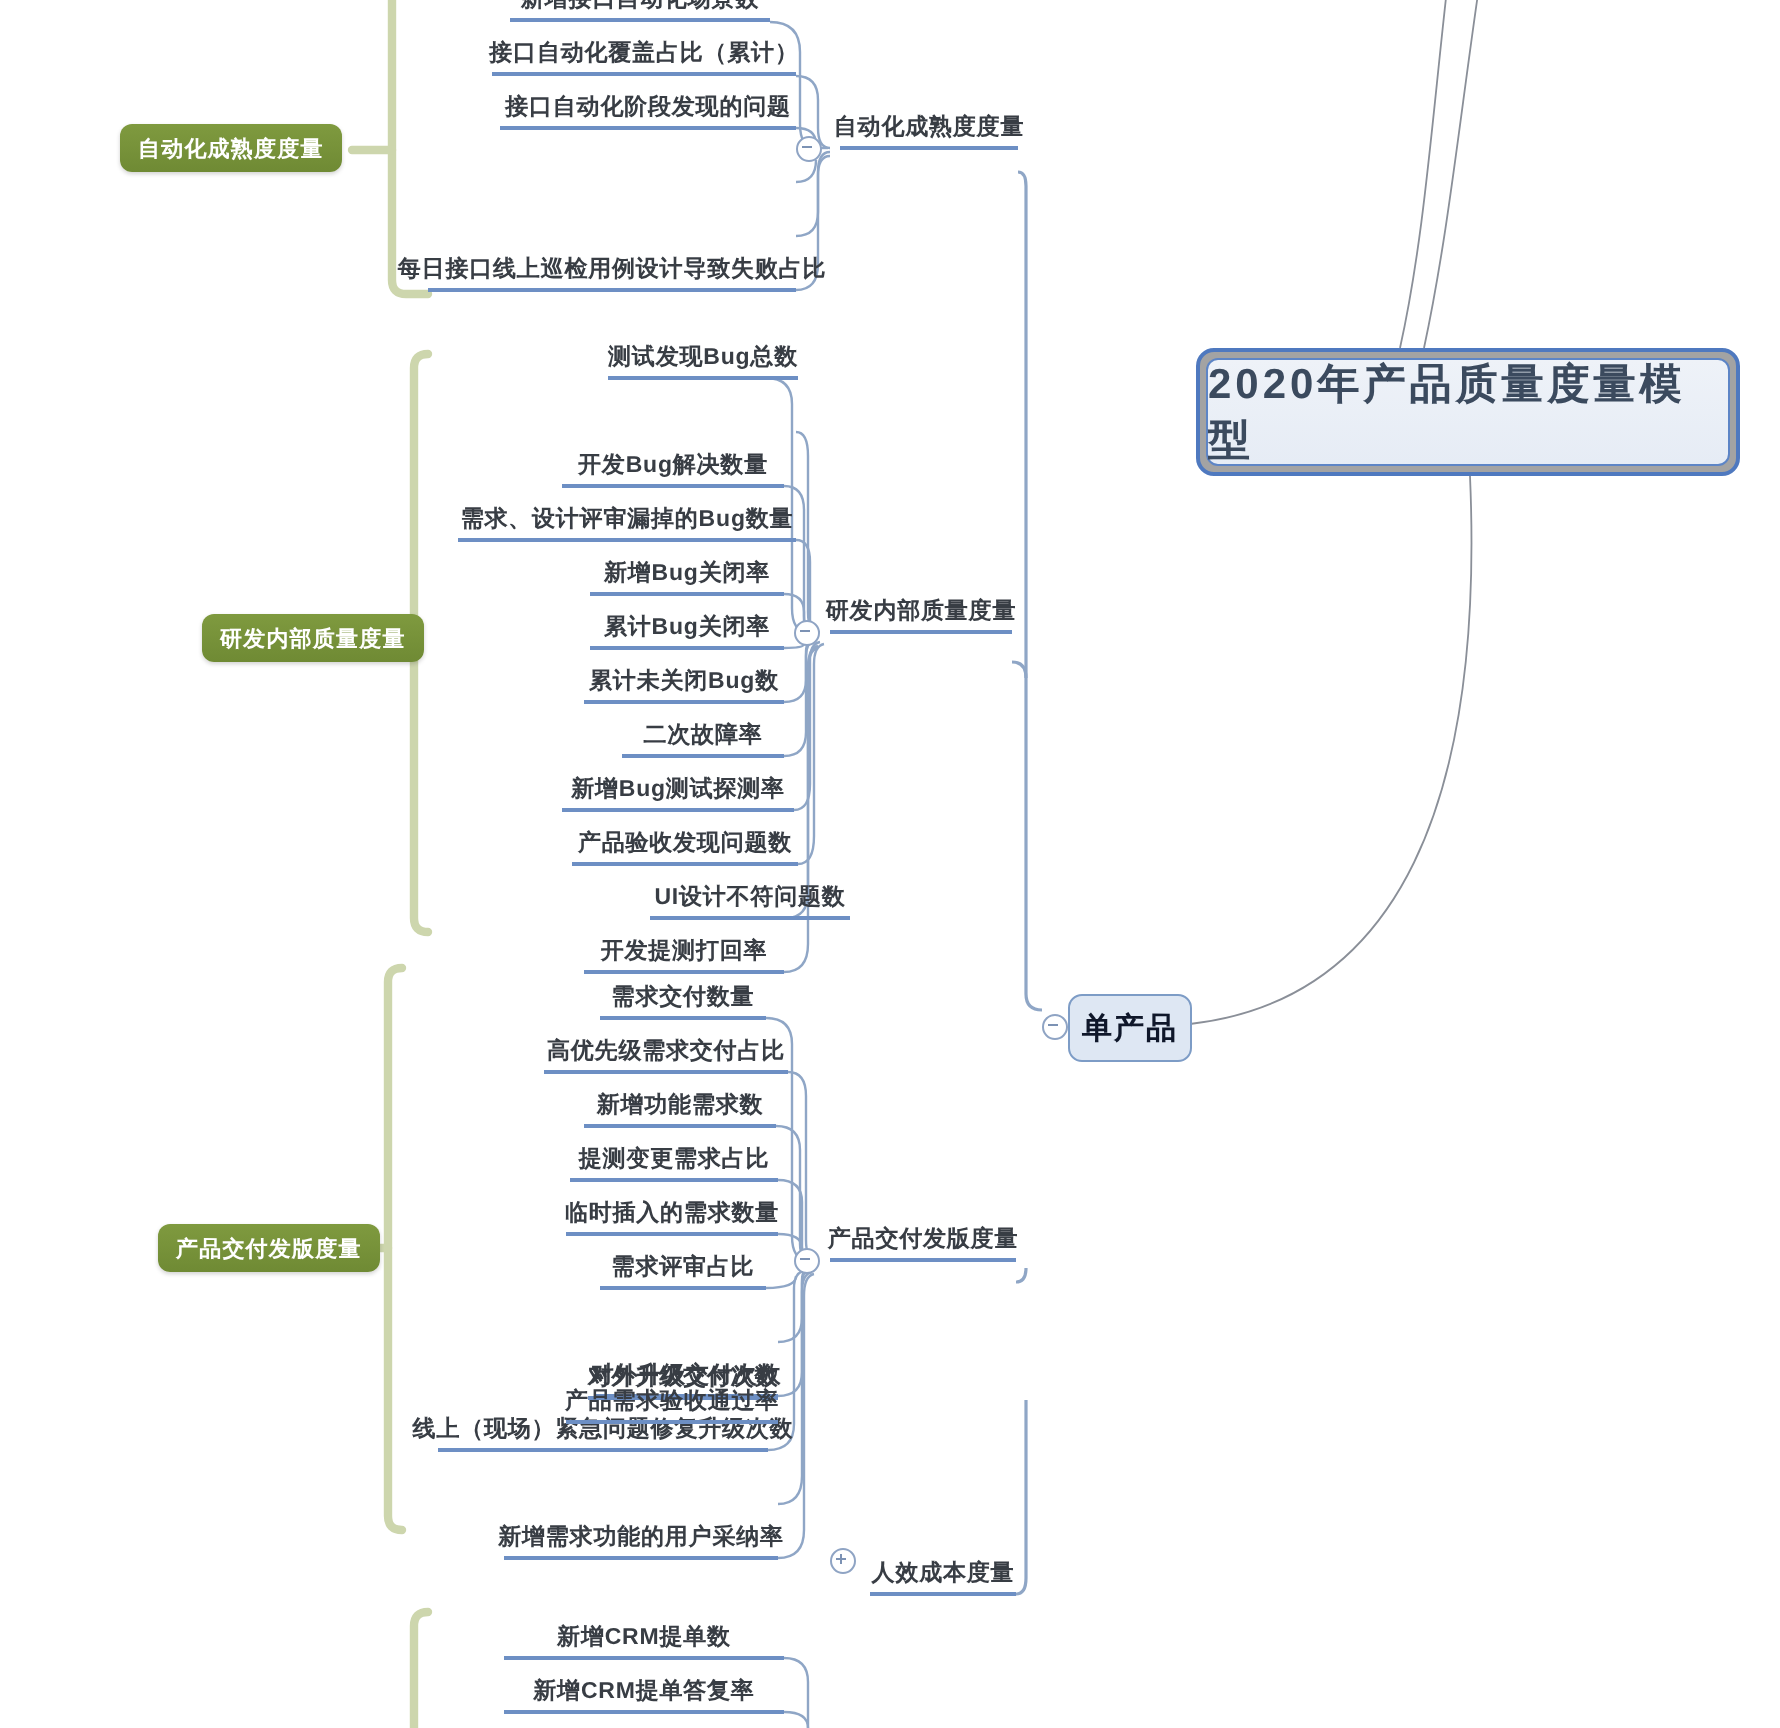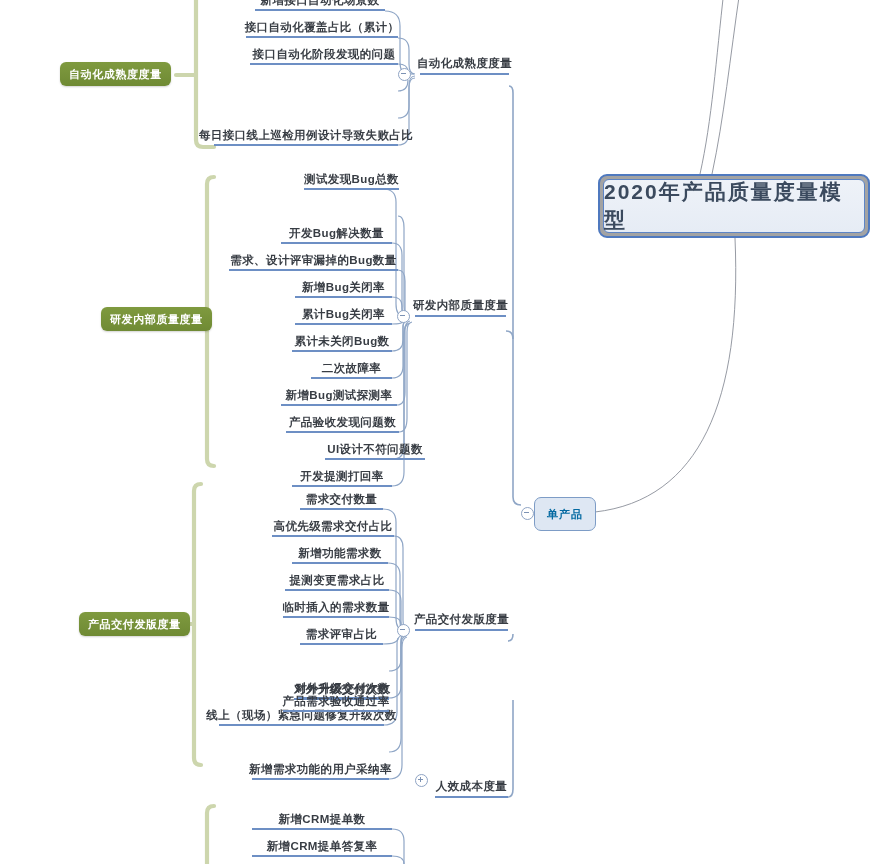--- a/index.html
+++ b/index.html
@@ -92,21 +92,21 @@
   .node-product{
     position:absolute;
     left:534px;top:497px;
     width:60px;height:32px;
     border:1.3px solid #7d9cc6;
     border-radius:7px;
     background:#dee7f3;
     display:flex;align-items:center;justify-content:center;
   }
   .node-product span{
-    font-size:11px;color:#0369a1;font-weight:700;letter-spacing:1px;
+    font-size:15px;color:#0f172a;font-weight:700;letter-spacing:1px;
   }
 
   
   .root{
     position:absolute;
     left:598px;top:174px;
     width:272px;height:64px;
     border:2.6px solid #4f79bf;
     border-radius:9px;
     background:#a3a3a3;

